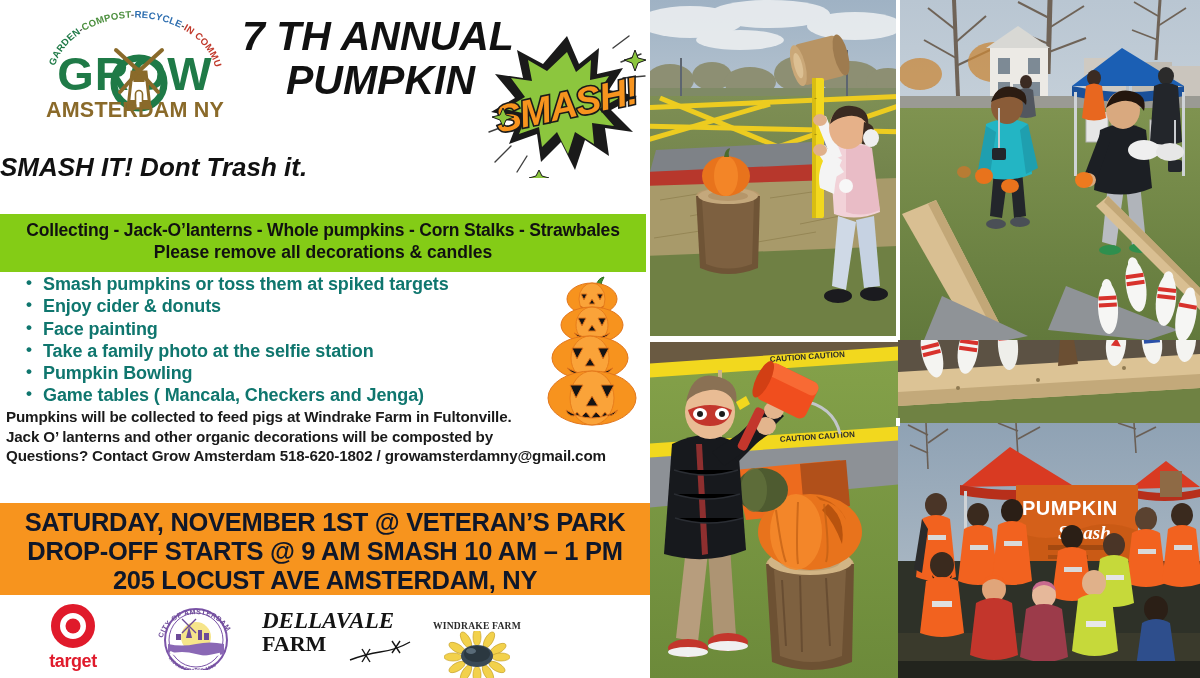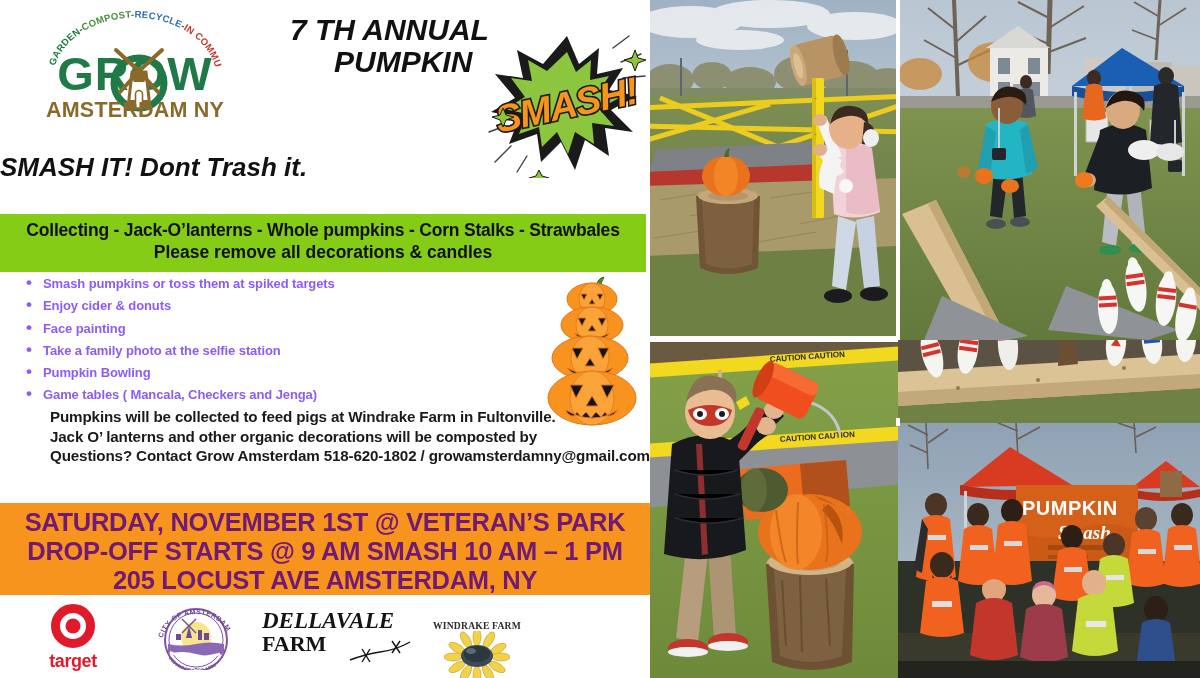--- a/index.html
+++ b/index.html
@@ -37,24 +37,23 @@
     position: absolute; left: 0; top: 92px; width: 190px;
     text-align: center; font-size: 21.5px; font-weight: 700;
     color: #8a6a2a; letter-spacing: 0.2px; line-height: 1;
   }
 
   
   #title-block {
     position: absolute; left: 236px; top: 14px; width: 330px;
   }
   .title-line {
-    font-size: 30px; font-weight: 700; font-style: italic;
+    font-size: 41px; font-weight: 700; font-style: italic;
     color: #111; line-height: 1.08; letter-spacing: 0px;
     white-space: nowrap;
-    margin-left: 48px;
   }
   #title-l1 { text-align: left; padding-left: 6px;}
   #title-l2 { text-align: left; padding-left: 50px;}
 
   
   #smash-burst {
     position: absolute; left: 487px; top: 30px; width: 160px; height: 148px;
   }
 
   
@@ -76,49 +75,49 @@
   #banner-collect .l2 {
     text-align: center; font-size: 17.5px; font-weight: 700; line-height: 1.25;
   }
 
   
   #bullets {
     position: absolute; left: 26px; top: 273px; width: 510px;
     list-style: none;
   }
   #bullets li {
-    position: relative; font-size: 13px; font-weight: 700; color: #8b5cf6;
+    position: relative; font-size: 18px; font-weight: 700; color: #0f766e;
     line-height: 22.3px; padding-left: 17px; letter-spacing: -0.1px;
   }
   #bullets li::before {
     content: "\2022"; position: absolute; left: 0; top: -1px; font-size: 17px;
   }
 
   
   #pumpkin-stack {
     position: absolute; left: 540px; top: 272px; width: 104px; height: 160px;
   }
 
   
   #para {
-    position: absolute; left: 6px; top: 407px; width: 630px; margin-left: 44px;
+    position: absolute; left: 6px; top: 407px; width: 630px;
   }
   #para p {
     font-size: 15.2px; font-weight: 600; color: #1a1a1a; line-height: 19.5px;
     letter-spacing: -0.15px;
   }
   #para p.justify { text-align: justify; width: 624px; }
 
   
   #banner-event {
     position: absolute; left: 0; top: 503px; width: 650px; height: 92px;
     background: #F7941E; padding-top: 5px;
   }
   #banner-event div {
-    text-align: center; color: #701a75;
+    text-align: center; color: #0f172a;
     font-size: 25.5px; font-weight: 700; line-height: 29px; letter-spacing: -0.3px;
   }
 
   
   #sponsors {
     position: absolute; left: 0; top: 596px; width: 650px; height: 82px;
     background: #fff; display: flex; align-items: center;
   }
   .sponsor { position: relative; height: 74px; }
   #sp-target { width: 136px; }

